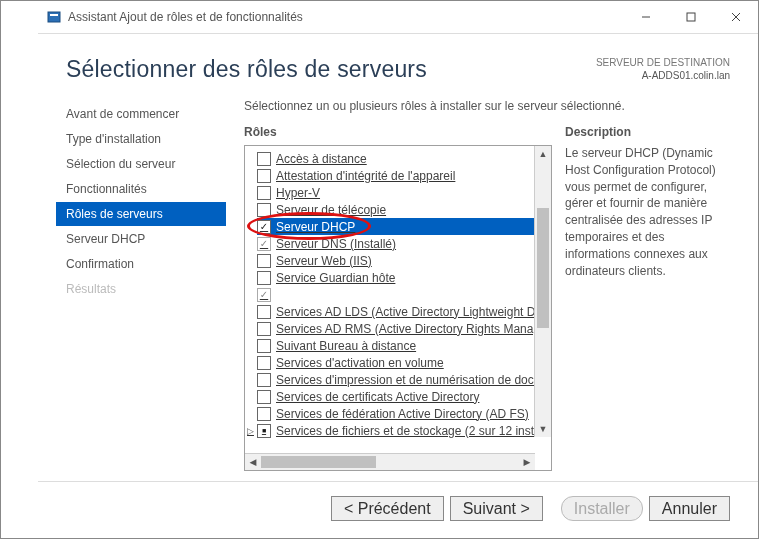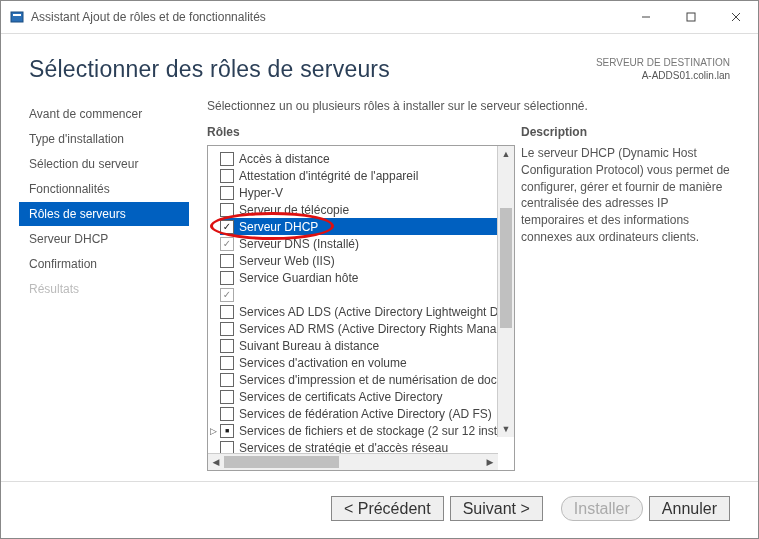--- a/index.html
+++ b/index.html
@@ -1,38 +1,38 @@
 <!DOCTYPE html>
 <html><head>
 <meta charset="utf-8">
 <style>
   html,body { margin:0; padding:0; font-family:"Segoe UI",Arial,sans-serif; font-size:12px; color:#333; background:#fff; }
-  .window { width:759px; height:539px; box-sizing:border-box; border:1px solid #888; position:relative; background:#fff; }
+  .window { width:759px; height:539px; box-sizing:border-box; border:1px solid #888; position:relative; background:#fff;padding-left:37px; }
   .titlebar { height:32px; display:flex; align-items:center; padding:0 0 0 8px; border-bottom:1px solid #ddd; }
   .titlebar .icon { width:16px; height:16px; margin-right:6px; display:inline-flex; align-items:center; justify-content:center; }
   .titlebar .title { flex:1; font-size:12px; color:#555; }
   .titlebar .winbtns { display:flex; height:100%; }
   .titlebar .winbtn { width:45px; display:flex; align-items:center; justify-content:center; }
   .titlebar .winbtn svg { stroke:#444; }
   .body { display:flex; flex-direction:column; height:calc(100% - 32px); }
   .header { padding:22px 28px 8px 28px; display:flex; align-items:flex-start; }
   .header h1 { margin:0; font-size:23px; font-weight:300; color:#2b3f57; letter-spacing:0.2px; flex:1; }
   .dest { text-align:right; font-size:10px; line-height:1.3; color:#555; }
   .dest .l1 { color:#777; }
   .main { display:flex; flex:1; padding:6px 28px 10px 28px; gap:18px; overflow:hidden; }
   .nav { width:160px; flex-shrink:0; padding-top:4px; }
   .nav-item { font-size:12px; color:#555; padding:5px 10px; margin:1px 0 1px -10px; white-space:nowrap; }
   .nav-item.selected { background:#0060c0; color:#fff; }
   .nav-item.dim { color:#bbb; }
   .content { flex:1; display:flex; flex-direction:column; min-width:0; }
   .instruction { font-size:12px; color:#555; margin:2px 0 12px 0; }
-  .columns { display:flex; flex:1; gap:6px; min-height:0; }
+  .columns { display:flex; flex:1; gap:13px; min-height:0; }
   .roles-col { display:flex; flex-direction:column; min-width:0; }
   .col-heading { font-size:12px; color:#555; font-weight:bold; margin-bottom:6px; }
-  .roles-box { width:306px; flex:1; border:1px solid #a0a0a0; background:#fff; display:flex; flex-direction:column; min-height:0; position:relative; }
+  .roles-box { width:306px; flex:1; border:1px solid #a0a0a0; background:#fff; display:flex; flex-direction:column; min-height:0; position:relative;text-decoration:underline; }
   .roles-list { flex:1; overflow:hidden; position:relative; }
   .roles-list-inner { padding:4px 0 4px 12px; }
   .role-row { display:flex; align-items:center; height:17px; font-size:12px; color:#444; white-space:nowrap; position:relative; }
   .role-row.sel { background:#0060c0; color:#fff; }
   .role-row.sel .chk { background:#fff; }
   .expander { width:9px; flex-shrink:0; margin-left:-11px; margin-right:2px; display:inline-flex; align-items:center; justify-content:center; font-size:9px; color:#555; }
   .chk { width:12px; height:12px; border:1px solid #666; margin-right:5px; flex-shrink:0; display:inline-flex; align-items:center; justify-content:center; font-size:10px; line-height:1; color:#1a1a1a; }
   .chk.checked::after { content:"✓"; }
   .chk.mixed::after { content:"■"; font-size:7px; }
   .chk.dim { border-color:#aaa; color:#888; }
@@ -192,25 +192,20 @@
                     <div class="role-row">
                       <span class="expander"></span>
                       <span class="chk"></span>
                       <span>Services de fédération Active Directory (AD FS)</span>
                     </div>
                     <div class="role-row">
                       <span class="expander">▷</span>
                       <span class="chk mixed"></span>
                       <span>Services de fichiers et de stockage (2 sur 12 installé(s))</span>
                     </div>
-                    <div class="role-row">
-                      <span class="expander"></span>
-                      <span class="chk"></span>
-                      <span>Services de stratégie et d'accès réseau</span>
-                    </div>
                   </div>
                 <div class="roles-scroll-v">
                   <div class="arrow up">▲</div>
                   <div class="thumb"></div>
                   <div class="arrow down">▼</div>
                 </div>
               <div class="red-ellipse" style="left: 2px; top: 66px; width: 118px; height: 22px;"></div>
                 </div>
               <div class="roles-scroll-h">
                 <div class="arrow l">◀</div>

